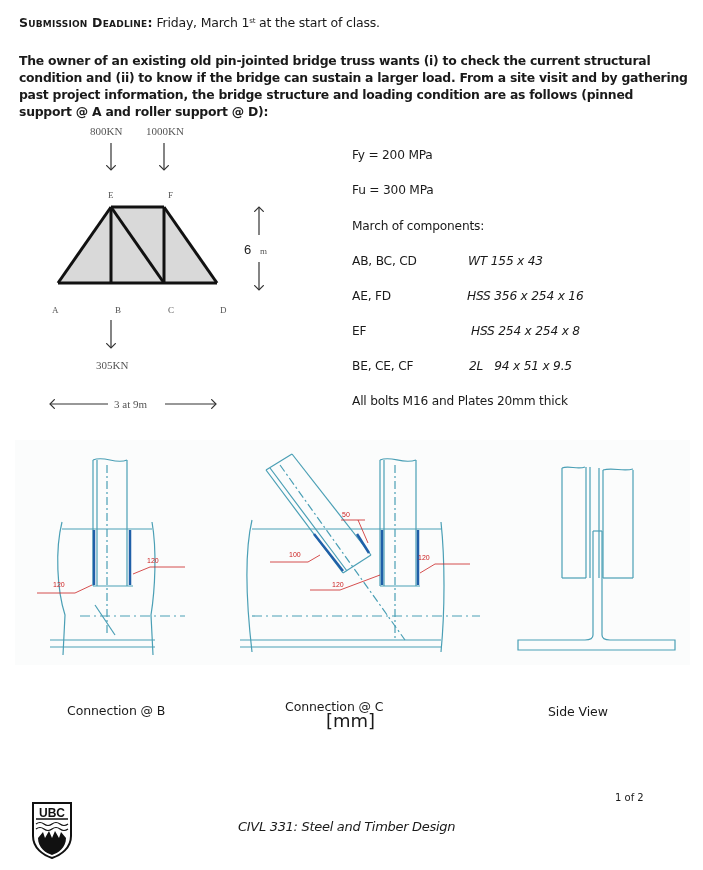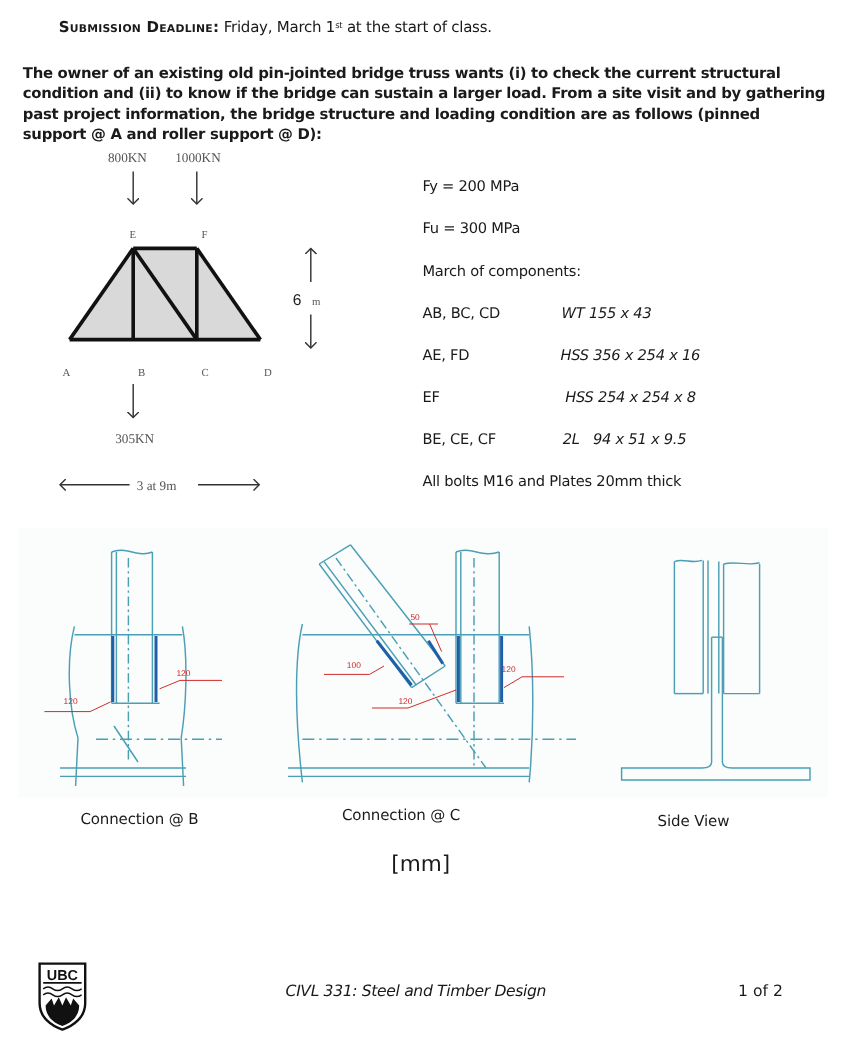--- a/index.html
+++ b/index.html
@@ -1,33 +1,33 @@
 <!DOCTYPE html>
 <html><head>
   <meta charset="utf-8">
   <style>
     html, body { margin: 0; padding: 0; background: #ffffff; }
     body { width: 703px; height: 870px; position: relative; overflow: hidden;
       font-family: "DejaVu Sans", "Liberation Sans", sans-serif; color: #1a1a1a; }
     .abs { position: absolute; }
-    .deadline { left: 19px; top: 15px; font-size: 12.5px; letter-spacing: -0.2px; margin-left: 30px; }
+    .deadline { left: 19px; top: 15px; font-size: 12.5px; letter-spacing: -0.2px; }
     .deadline .lbl { font-weight: bold; font-variant: small-caps; letter-spacing: 0.2px; }
     .deadline sup { font-size: 7px; vertical-align: 4px; }
     .intro { left: 19px; top: 52px; width: 670px; font-size: 12.4px; line-height: 17px; letter-spacing: -0.25px; font-weight: bold; }
     .truss-svg { left: 30px; top: 110px; }
     .serif { font-family: "Liberation Serif", "DejaVu Serif", serif; fill: #555; }
     .props { left: 352px; top: 120px; font-size: 12.2px; letter-spacing: -0.2px; }
     .props .row { position: absolute; white-space: nowrap; margin-top: 28px; }
     .props .comp-name { position: absolute; left: 0; }
     .props .comp-sec { position: absolute; font-style: italic; }
     .drawings { left: 15px; top: 440px; }
-    .caption { font-size: 12.5px; letter-spacing: -0.1px; white-space: nowrap; }
+    .caption { font-size: 12.5px; letter-spacing: -0.1px; white-space: nowrap; margin-top: 28px; }
     .units { left: 326px; top: 710px; font-size: 18px; }
     .footer-course { left: 238px; top: 819px; font-size: 13px; font-style: italic; letter-spacing: -0.3px; }
-    .footer-page { left: 615px; top: 819px; font-size: 13px; }
+    .footer-page { left: 615px; top: 792px; font-size: 10px; }
     .logo { left: 30px; top: 800px; }
     .dim { font-family: "Liberation Sans", sans-serif; font-size: 7px; fill: #cc2222; }
   </style>
 </head>
 <body>
 
 <div class="abs deadline">
   <span class="lbl">Submission Deadline:</span><span> Friday, March 1</span><sup>st</sup><span> at the start of class.</span>
 </div>
 

